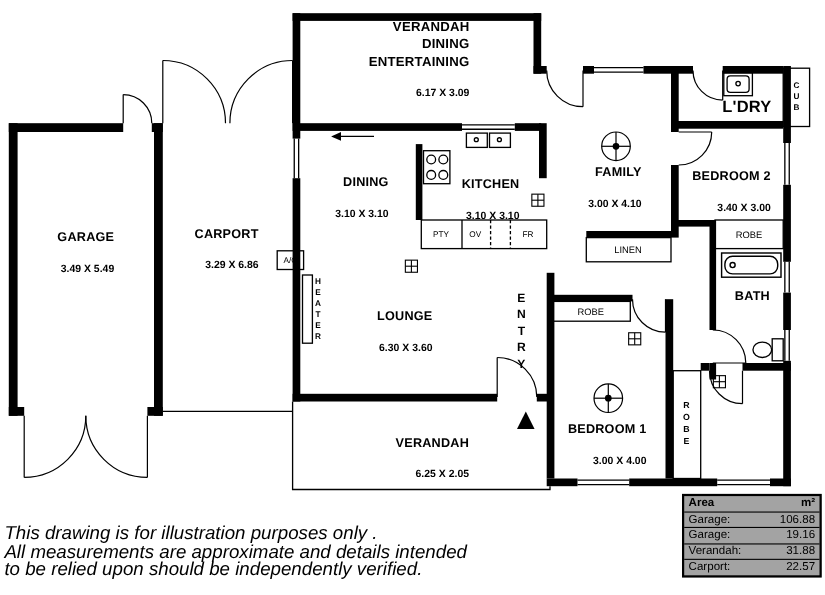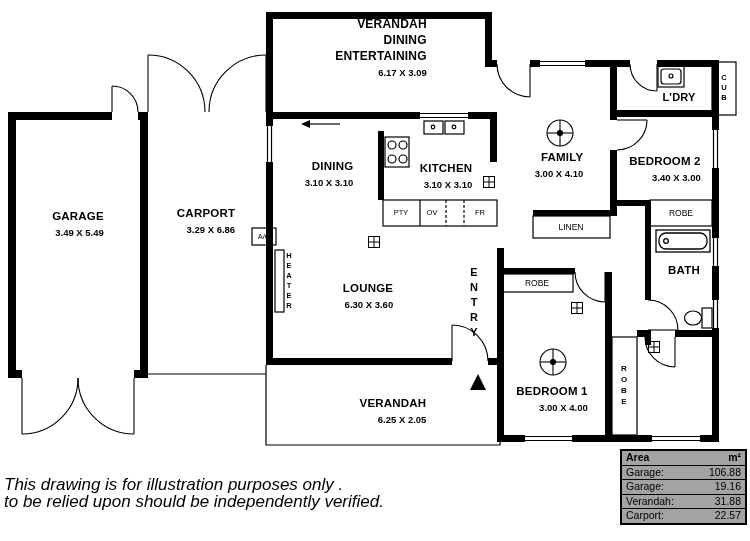--- a/index.html
+++ b/index.html
@@ -2,23 +2,23 @@
 <html><head>
 <meta charset="utf-8">
 <style>
   html,body{margin:0;padding:0;background:#fff}
   .plan{position:relative;width:750px;height:541px;background:#fff;overflow:hidden;
         font-family:"Liberation Sans",sans-serif;color:#000}
   .plan svg{position:absolute;left:0;top:0}
   .lbl{position:absolute;transform:translateX(-50%);text-align:right;white-space:nowrap;
        font-weight:bold;line-height:15px}
   .lbl .nm{display:block;font-size:11.5px;letter-spacing:.2px}
-  .lbl .dm{display:block;font-size:9.5px;margin-top:1px}
+  .lbl .dm{display:block;font-size:9.5px;margin-top:13px}
   .lbl.big .nm{font-size:12px;line-height:16px}
-  .lbl.mid .nm{font-size:11px}
+  .lbl.mid .nm{font-size:15px}
   .slbl{position:absolute;transform:translateX(-50%);font-weight:normal;font-size:8.5px;white-space:nowrap}
   .slbl.tiny{font-size:7.5px}
   .vlbl{position:absolute;transform:translate(-50%,-50%);writing-mode:vertical-rl;text-orientation:upright;
         font-weight:bold;white-space:nowrap}
   .vlbl.entry{font-size:11px;letter-spacing:3px}
   .vlbl.sm{font-size:7.5px;letter-spacing:1px}
   .vlbl.robe{font-size:8px;letter-spacing:2px}
   .disclaimer{position:absolute;left:4px;top:477px;font-style:italic;font-size:17px;line-height:16.5px}
   .area-table{position:absolute;left:620px;top:449px;width:127px;border:2px solid #000;
               font-size:10.5px;background:#a3a3a3;box-sizing:border-box}
@@ -261,20 +261,21 @@
   <div class="slbl tiny" style="left:480px;top:208px">FR</div>
   <div class="slbl tiny" style="left:264px;top:232px">A/C</div>
 
   <div class="vlbl entry" style="left:474px;top:303px">ENTRY</div>
   <div class="vlbl sm" style="left:289px;top:281px">HEATER</div>
   <div class="vlbl robe" style="left:624px;top:386px">ROBE</div>
   <div class="vlbl sm" style="left:724px;top:88px">CUB</div>
 
   <div class="disclaimer">
     <div>This drawing is for illustration purposes only .</div>
+    <div>All measurements are approximate and details intended</div>
     <div>to be relied upon should be independently verified.</div>
   </div>
 
   <div class="area-table">
     <div class="tr th">
       <span>Area</span>
       <span>m²</span>
     </div>
     <div class="tr">
       <span>Garage:</span>

